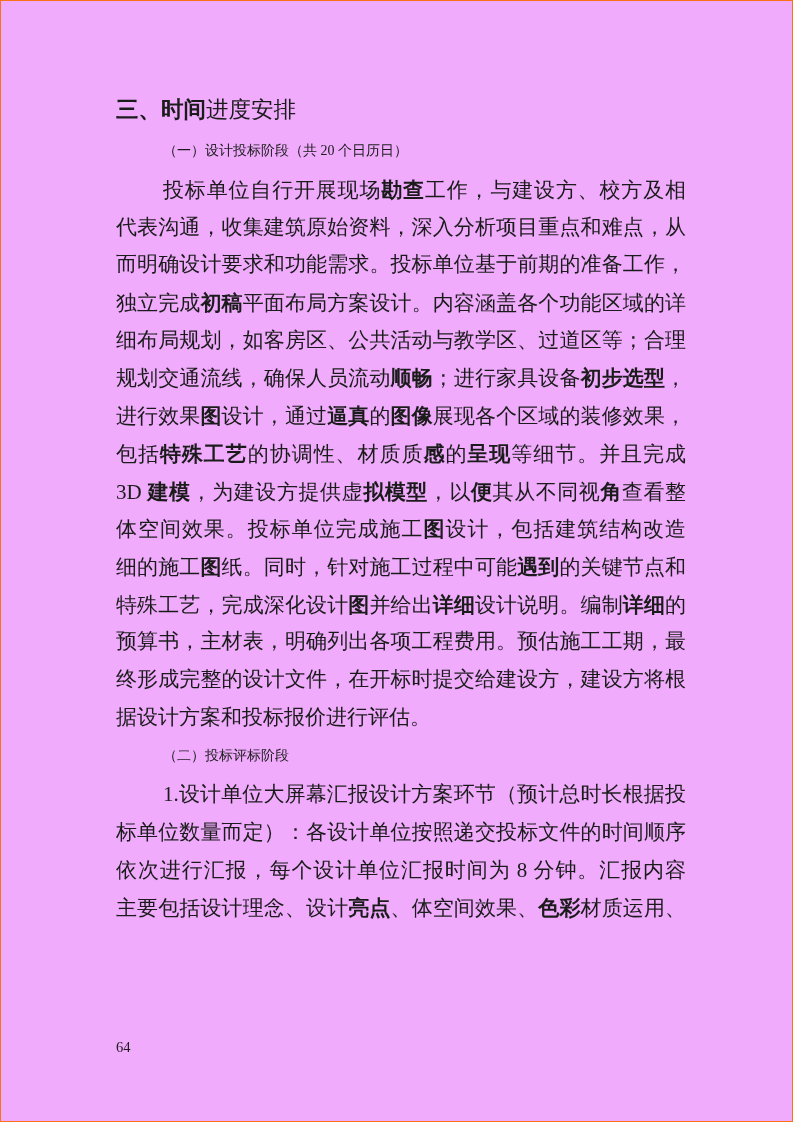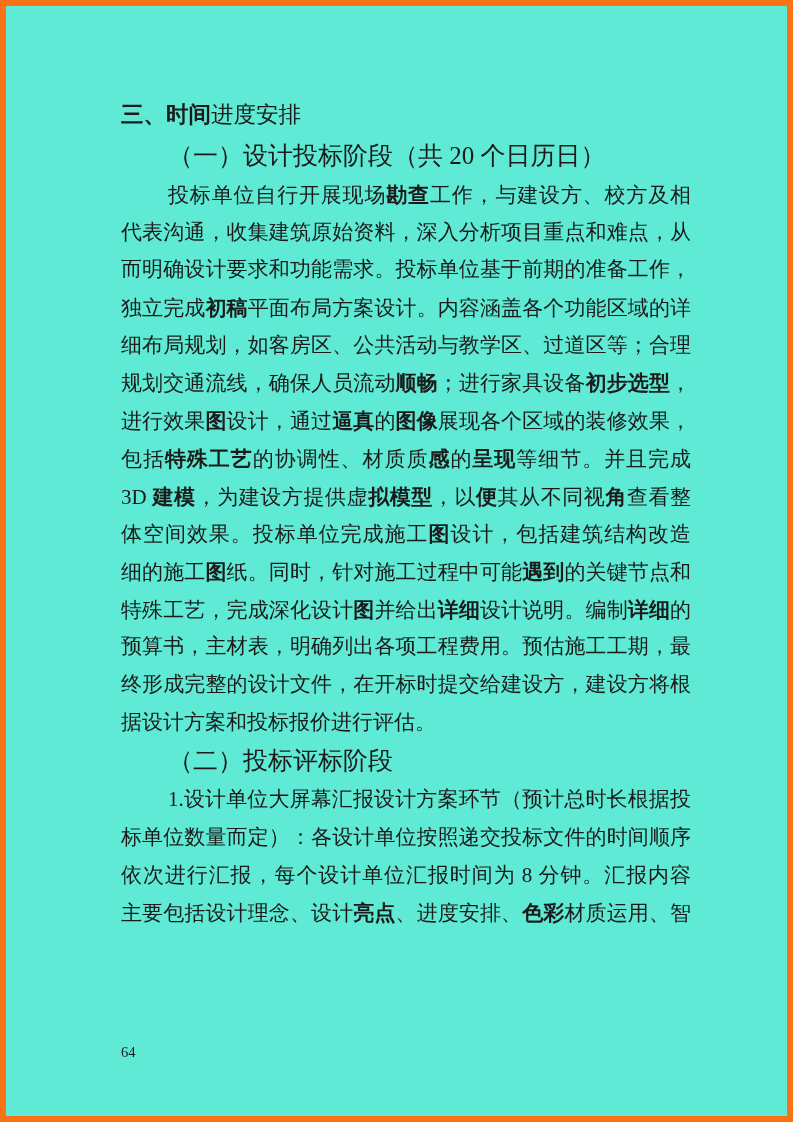--- a/index.html
+++ b/index.html
@@ -5,22 +5,22 @@
   html, body {
     margin: 0;
     padding: 0;
     background: #ffffff;
   }
   .page {
     position: relative;
     width: 793px;
     height: 1122px;
     box-sizing: border-box;
-    background: #5eead4;
-    border: 6px solid #f97316;
+    background: #f0abfc;
+    border: 1px solid #f97316;
     overflow: hidden;
     font-family: "Liberation Serif", "DejaVu Serif", serif;
     color: #1b1b1b;
   }
   .content {
     position: absolute;
     left: 115px;
     top: 88px;
     width: 570px;
   }
@@ -29,21 +29,21 @@
     font-size: 22.5px;
     height: 42px;
     line-height: 42px;
     font-family: "Liberation Sans", "DejaVu Sans", sans-serif;
     font-weight: normal;
     white-space: nowrap;
   }
   .h-bold { font-weight: bold; }
   .h-reg  { font-weight: normal; }
   .subheading {
-    font-size: 25px;
+    font-size: 14px;
     height: 40px;
     line-height: 40px;
     text-indent: 47px;
     white-space: nowrap;
   }
   .line {
     font-size: 21px;
     height: 37.7px;
     line-height: 37.7px;
     text-align: justify;
@@ -88,17 +88,17 @@
         <div class="line"><span class="seg">体空间效果。投标单位完成施工</span><span class="seg bold">图</span><span class="seg">设计，包括建筑结构改造</span></div>
         <div class="line"><span class="seg">细的施工</span><span class="seg bold">图</span><span class="seg">纸。同时，针对施工过程中可能</span><span class="seg bold">遇到</span><span class="seg">的关键节点和</span></div>
         <div class="line"><span class="seg">特殊工艺，完成深化设计</span><span class="seg bold">图</span><span class="seg">并给出</span><span class="seg bold">详细</span><span class="seg">设计说明。编制</span><span class="seg bold">详细</span><span class="seg">的</span></div>
         <div class="line"><span class="seg">预算书，主材表，明确列出各项工程费用。预估施工工期，最</span></div>
         <div class="line"><span class="seg">终形成完整的设计文件，在开标时提交给建设方，建设方将根</span></div>
         <div class="line left"><span class="seg">据设计方案和投标报价进行评估。</span></div>
         <div class="subheading">（二）投标评标阶段</div>
         <div class="line indent"><span class="seg">1.设计单位大屏幕汇报设计方案环节（预计总时长根据投</span></div>
         <div class="line"><span class="seg">标单位数量而定）：各设计单位按照递交投标文件的时间顺序</span></div>
         <div class="line"><span class="seg">依次进行汇报，每个设计单位汇报时间为 8 分钟。汇报内容</span></div>
-        <div class="line"><span class="seg">主要包括设计理念、设计</span><span class="seg bold">亮点</span><span class="seg">、进度安排、</span><span class="seg bold">色彩</span><span class="seg">材质运用、智</span></div>
+        <div class="line"><span class="seg">主要包括设计理念、设计</span><span class="seg bold">亮点</span><span class="seg">、体空间效果、</span><span class="seg bold">色彩</span><span class="seg">材质运用、智</span></div>
       </div>
   </div>
   <div class="page-number">64</div>
 </div>
 
 </body></html>

